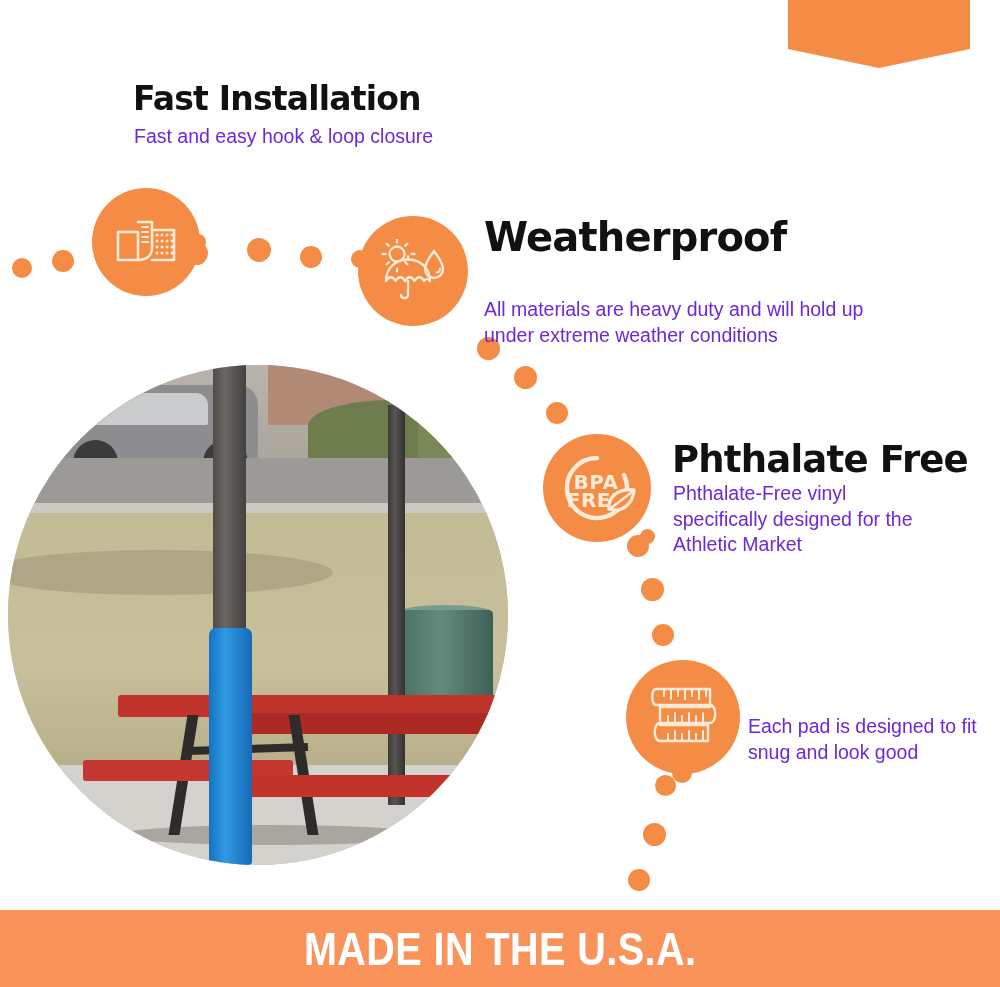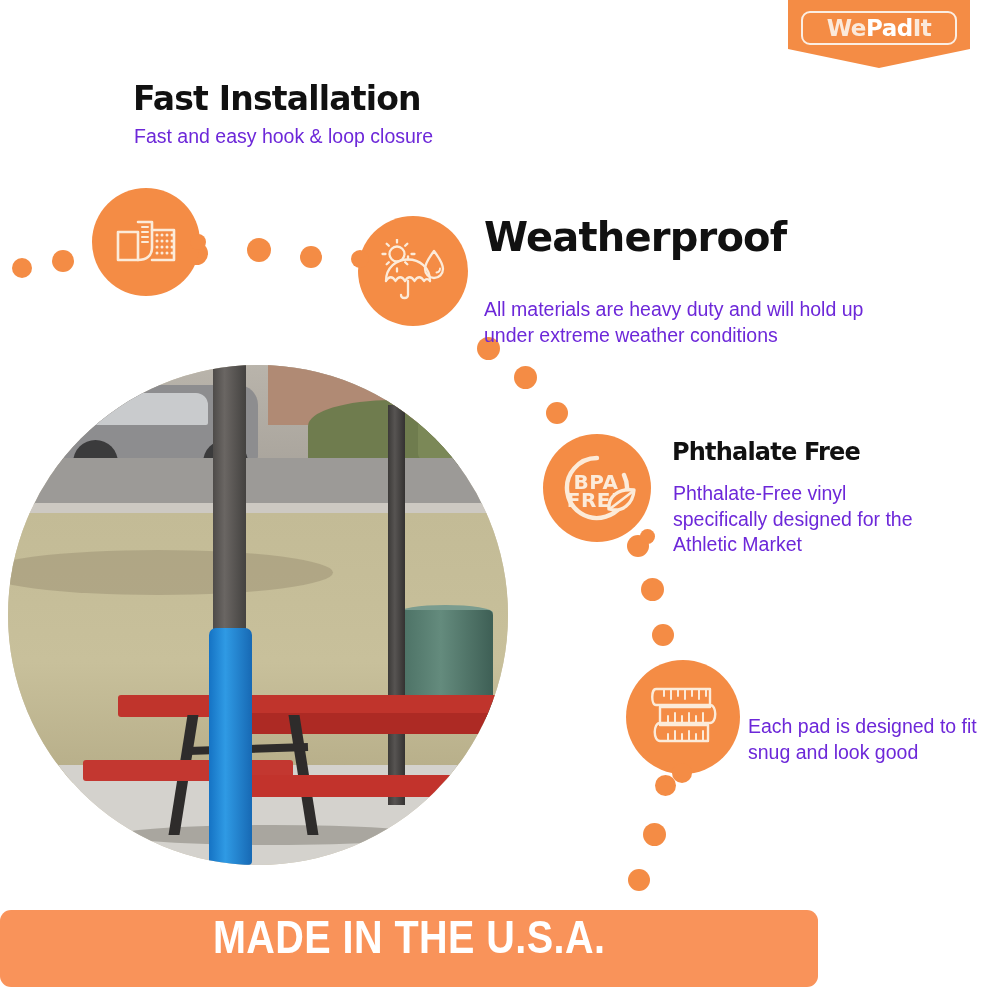--- a/index.html
+++ b/index.html
@@ -78,21 +78,21 @@
 
   
   #t1 { left: 133px; top: 79px;  font-size: 33px; }
   #b1 { left: 134px; top: 124px; font-size: 19.5px; width: 420px; }
 
   
   #t2 { left: 484px; top: 214px; font-size: 40px; }
   #b2 { left: 484px; top: 256px; font-size: 19.5px; width: 430px; margin-top: 41px; }
 
   
-  #t3 { left: 672px; top: 438px; font-size: 24px; }
+  #t3 { left: 672px; top: 438px; font-size: 37px; }
   #b3 { left: 673px; top: 481px; font-size: 19.5px; width: 270px; }
 
   
   #t4 { left: 747px; top: 671px; font-size: 30px; }
   #b4 { left: 748px; top: 714px; font-size: 19.5px; width: 230px; }
 
   
   .icon-circle {
     position: absolute;
     background: #F48C45;
@@ -165,50 +165,44 @@
   .ph-frame    { position: absolute; background: #2e2c2b; }
   .ph-drum     { left: 78%; top: 49%; width: 19%; height: 22%; background: linear-gradient(90deg,#4a6f63,#648b7d 45%,#3e5f55); border-radius: 5px 5px 3px 3px; }
   .ph-drum-rim { left: 78%; top: 48%; width: 19%; height: 3%; background: #7a9c8f; border-radius: 50%; }
   .ph-shadow   { left: 22%; top: 92%; width: 62%; height: 4%; background: rgba(90,85,75,.35); border-radius: 50%; }
 
   
   #made-banner {
     position: absolute;
     left: 0;
     top: 910px;
-    width: 818px;
+    width: 1000px;
     height: 77px;
     background: #F9935A;
     display: flex;
-    align-items: flex-start;
+    align-items: center;
     justify-content: center;
-    border-radius: 11px;
   }
   #made-text {
     color: #ffffff;
     font-family: "Liberation Sans Narrow", "Liberation Sans", sans-serif;
     font-weight: 700;
     font-size: 46px;
     letter-spacing: 0.5px;
     transform: scaleX(0.86);
     white-space: nowrap;
   }
 </style>
 </head>
 <body>
 
 <div id="infographic">
 
   <div class="logo-wrap">
     <div class="logo-banner"></div>
-    <div class="logo-box">
-      <span class="logo-text">
-        <span class="logo-we">We</span><span class="logo-pad">Pad</span><span class="logo-it">It</span>
-      </span>
-    </div>
   </div>
 
   <div class="dot" style="left:12px;  top:258px; width:20px; height:20px;"></div>
   <div class="dot" style="left:52px;  top:250px; width:22px; height:22px;"></div>
   <div class="dot" style="left:185px; top:242px; width:23px; height:23px;"></div>
   <div class="dot" style="left:247px; top:238px; width:24px; height:24px;"></div>
   <div class="dot" style="left:300px; top:246px; width:22px; height:22px;"></div>
 
   <div class="dot" style="left:477px; top:337px; width:23px; height:23px;"></div>
   <div class="dot" style="left:514px; top:366px; width:23px; height:23px;"></div>

